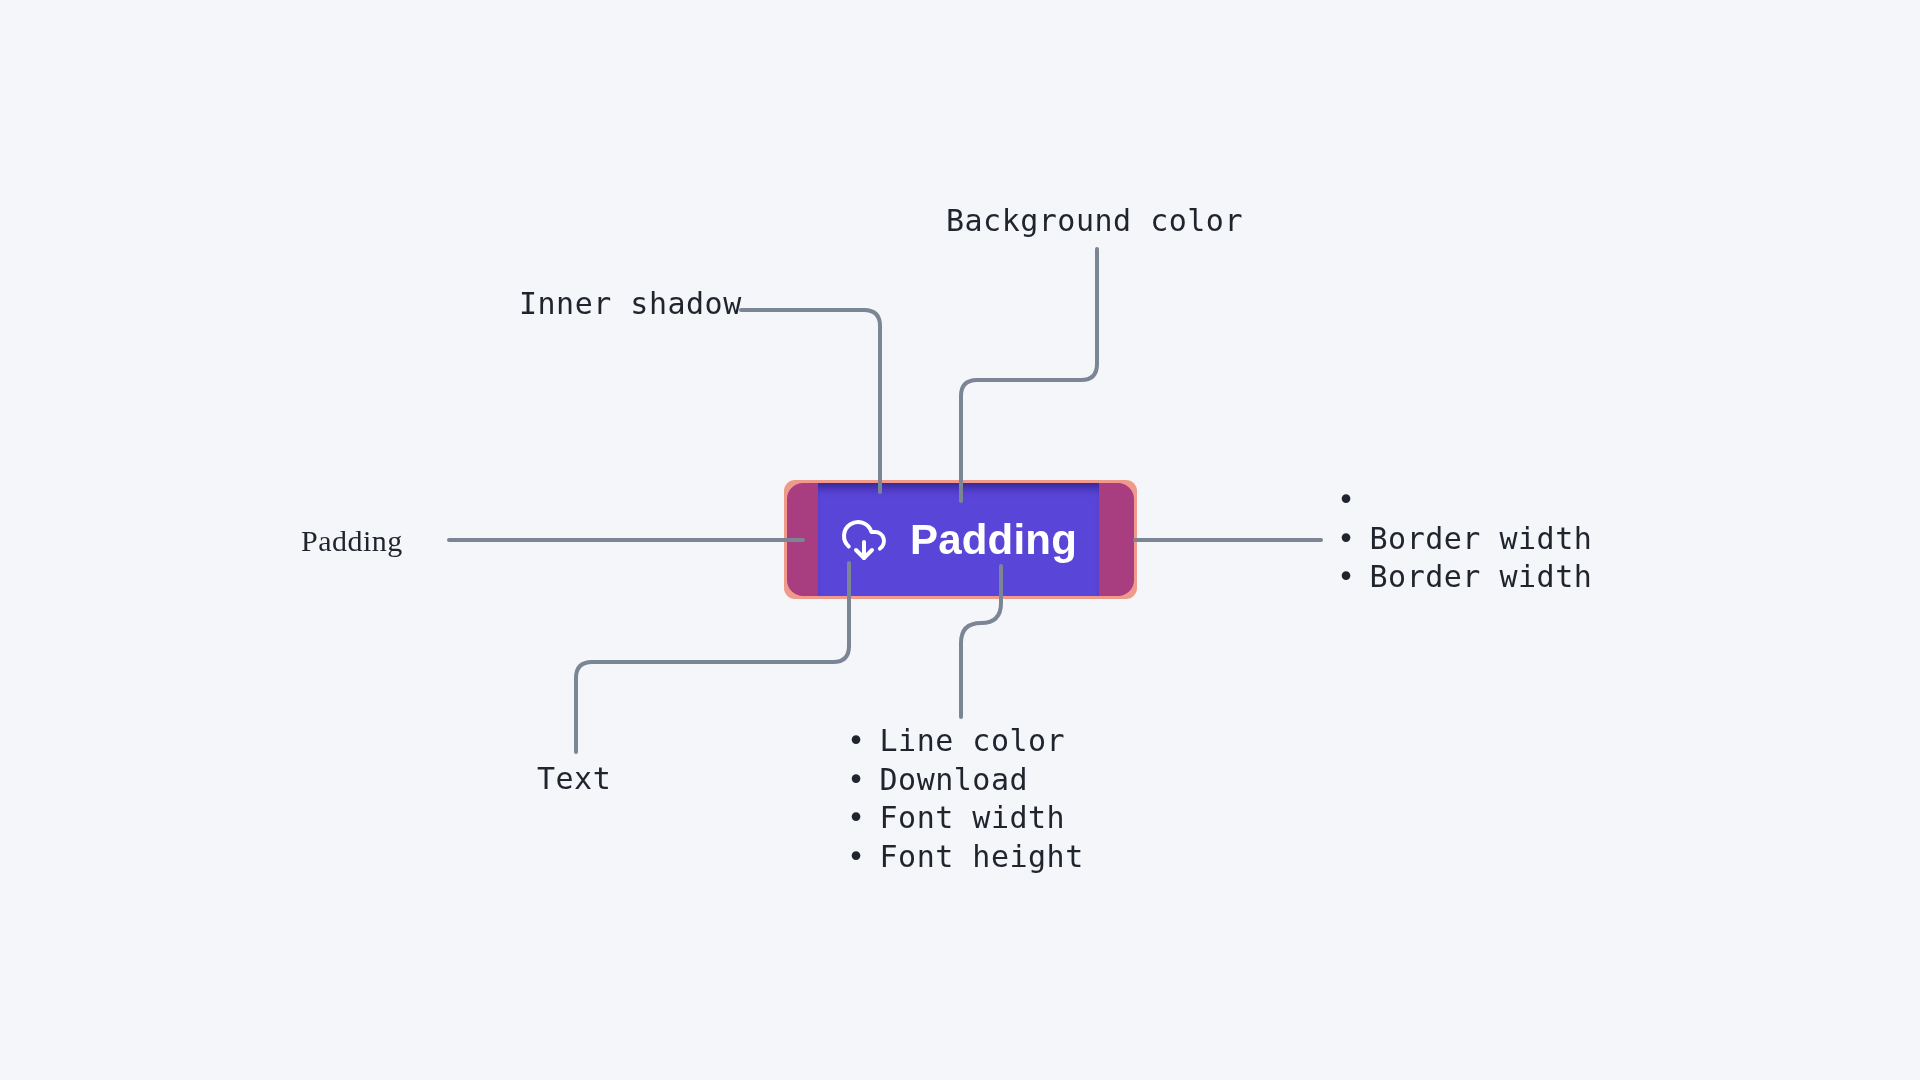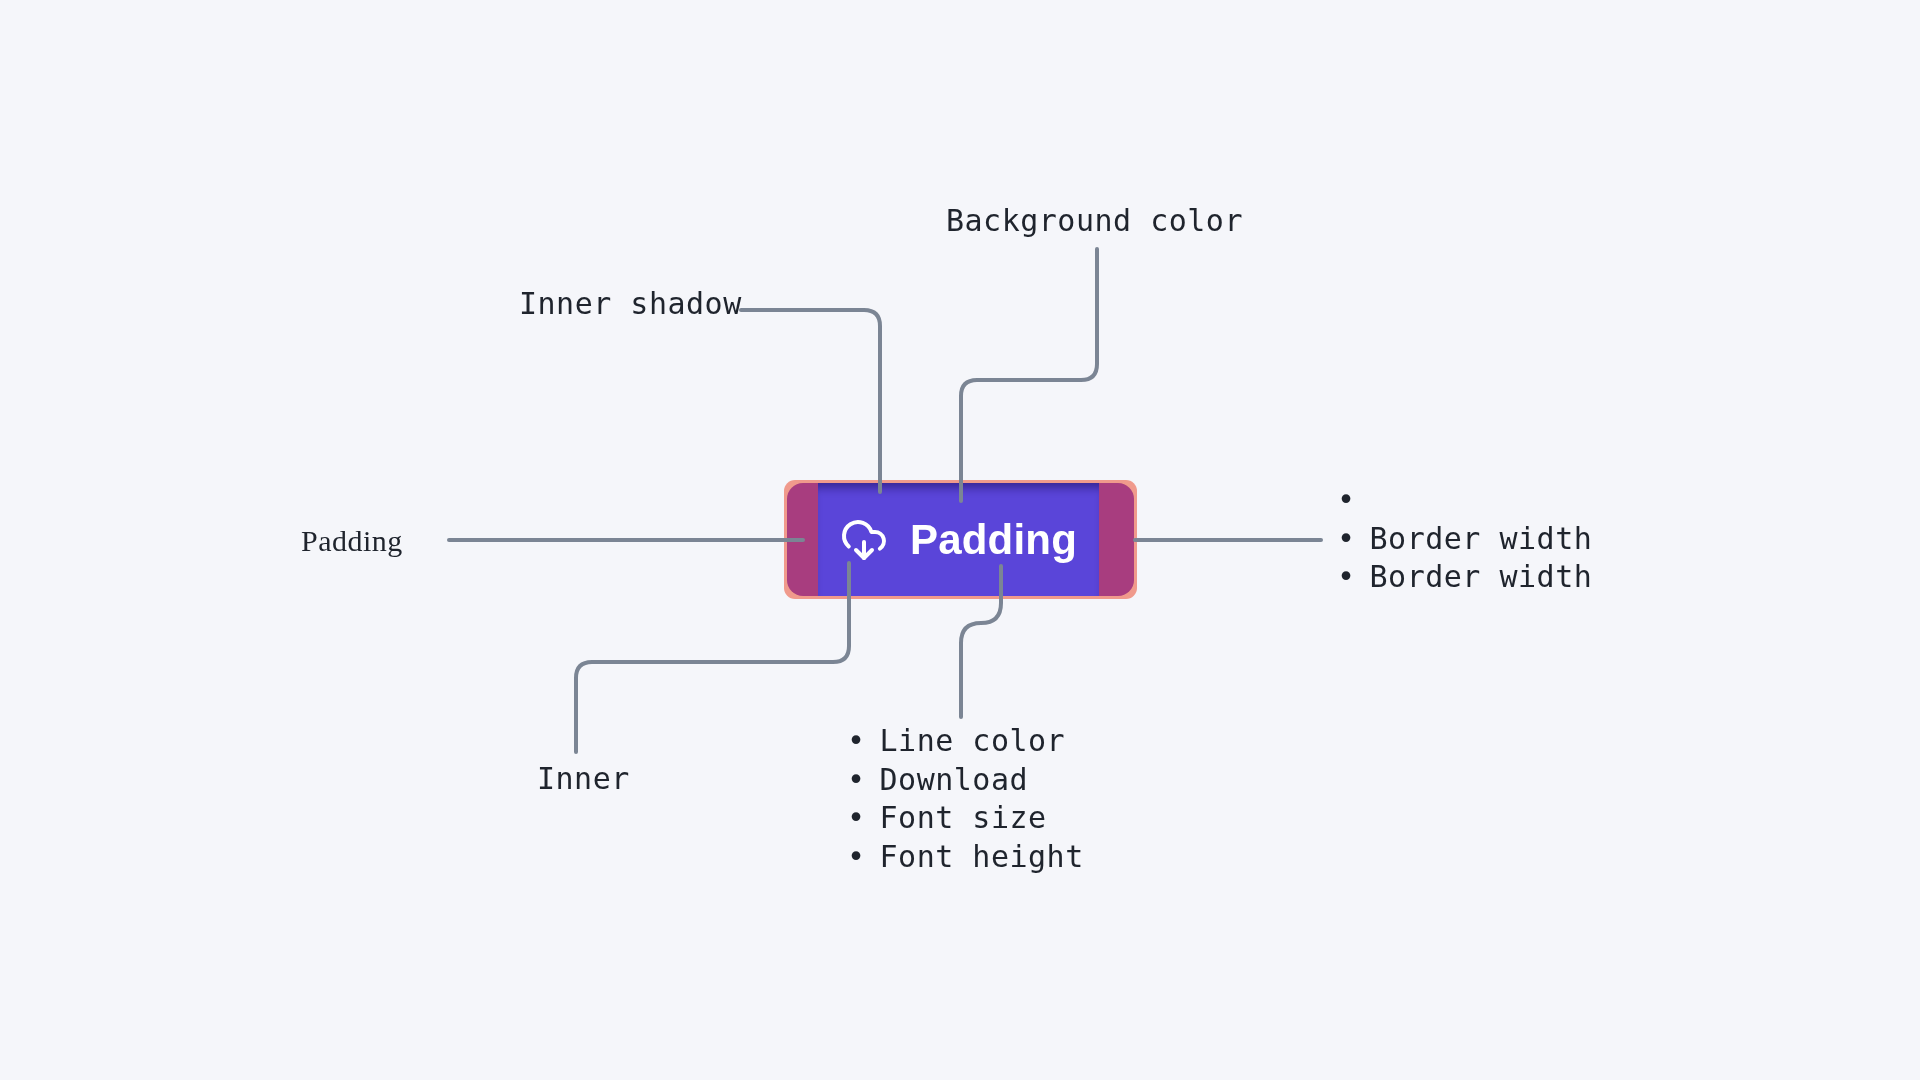--- a/index.html
+++ b/index.html
@@ -103,21 +103,21 @@
         </span>
         <span class="button-label">Padding</span>
       </div>
       <div class="pad-zone right"></div>
     </div>
   </div>
 
   <div class="label lbl-background">Background color</div>
   <div class="label lbl-inner-shadow">Inner shadow</div>
   <div class="label lbl-padding">Padding</div>
-  <div class="label lbl-icon">Inner</div>
+  <div class="label lbl-icon">Text</div>
 
   <ul class="props-list list-border">
     <li>
       <span>•</span>
     </li>
     <li>
       <span>•</span>
       <span>Border width</span>
     </li>
     <li>
@@ -130,21 +130,21 @@
     <li>
       <span>•</span>
       <span>Line color</span>
     </li>
     <li>
       <span>•</span>
       <span>Download</span>
     </li>
     <li>
       <span>•</span>
-      <span>Font size</span>
+      <span>Font width</span>
     </li>
     <li>
       <span>•</span>
       <span>Font height</span>
     </li>
   </ul>
 
 </div>
 
 </body></html>

